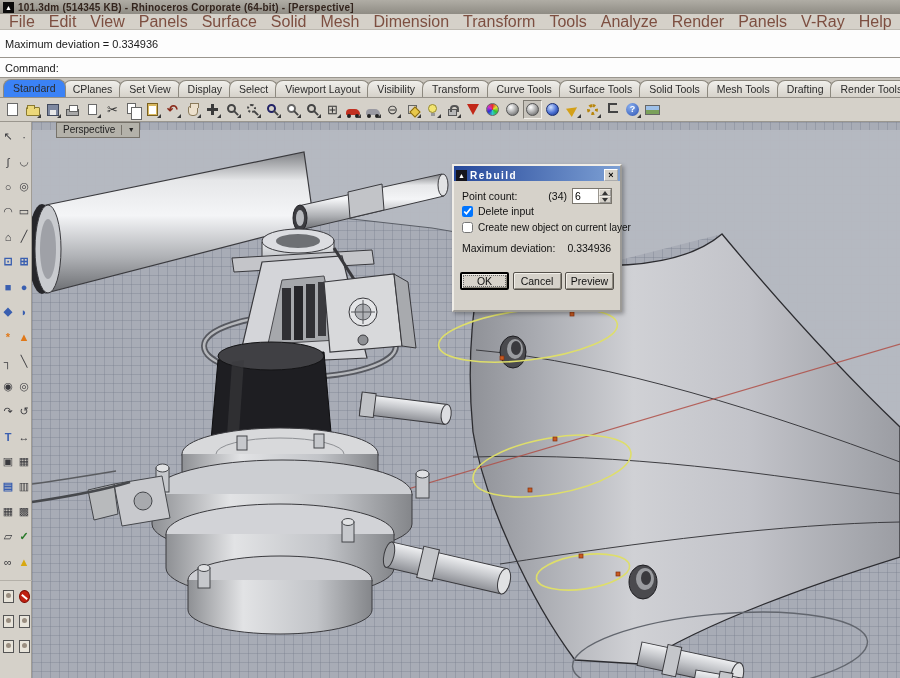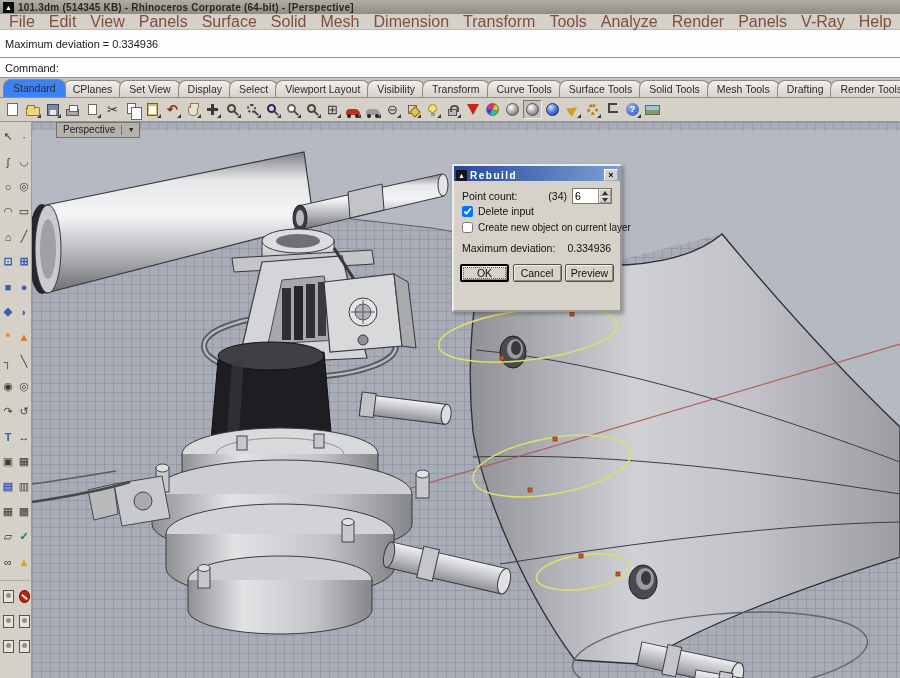--- a/index.html
+++ b/index.html
@@ -95,21 +95,21 @@
   .drow .lbl{flex:1}
   .drow .hint{width:22px;text-align:right;margin-right:5px}
   .spin{display:flex;border:1px solid #7a766e;background:#fff;height:16px}
   .spin input{width:25px;border:none;outline:none;font-size:10.5px;padding:0 2px;font-family:inherit}
   .spin .btns{width:13px;display:flex;flex-direction:column;border-left:1px solid #9a968e}
   .spin .btns div{flex:1;background:#d6d2ca;border:1px outset #f0ede7;display:flex;align-items:center;justify-content:center}
   .tri-up{width:0;height:0;border-left:3px solid transparent;border-right:3px solid transparent;border-bottom:4px solid #333}
   .tri-dn{width:0;height:0;border-left:3px solid transparent;border-right:3px solid transparent;border-top:4px solid #333}
   .chkrow{display:flex;align-items:center;gap:5px;padding:0 8px;margin-top:5px}
   .chkrow input{width:11px;height:11px;margin:0}
-  .btnrow{display:flex;justify-content:space-between;padding:0 6px;margin-top:10px}
+  .btnrow{display:flex;justify-content:space-between;padding:0 6px;margin-top:18px}
   .btn{width:49px;height:18px;background:#d6d2ca;border:1px solid #55514b;border-radius:2px;font-size:10.5px;display:flex;align-items:center;justify-content:center;position:relative;box-shadow:inset 1px 1px 0 #f2efe9,inset -1px -1px 0 #8d897f}
   .btn.default{border:2px solid #000}
   .btn.default::after{content:"";position:absolute;inset:1px;border:1px dotted #666}
 </style>
 </head>
 <body>
 
 <div class="titlebar">
   <span class="tlogo">▲</span>
   <span class="ttext">101.3dm (514345 KB) - Rhinoceros Corporate (64-bit) - [Perspective]</span>

